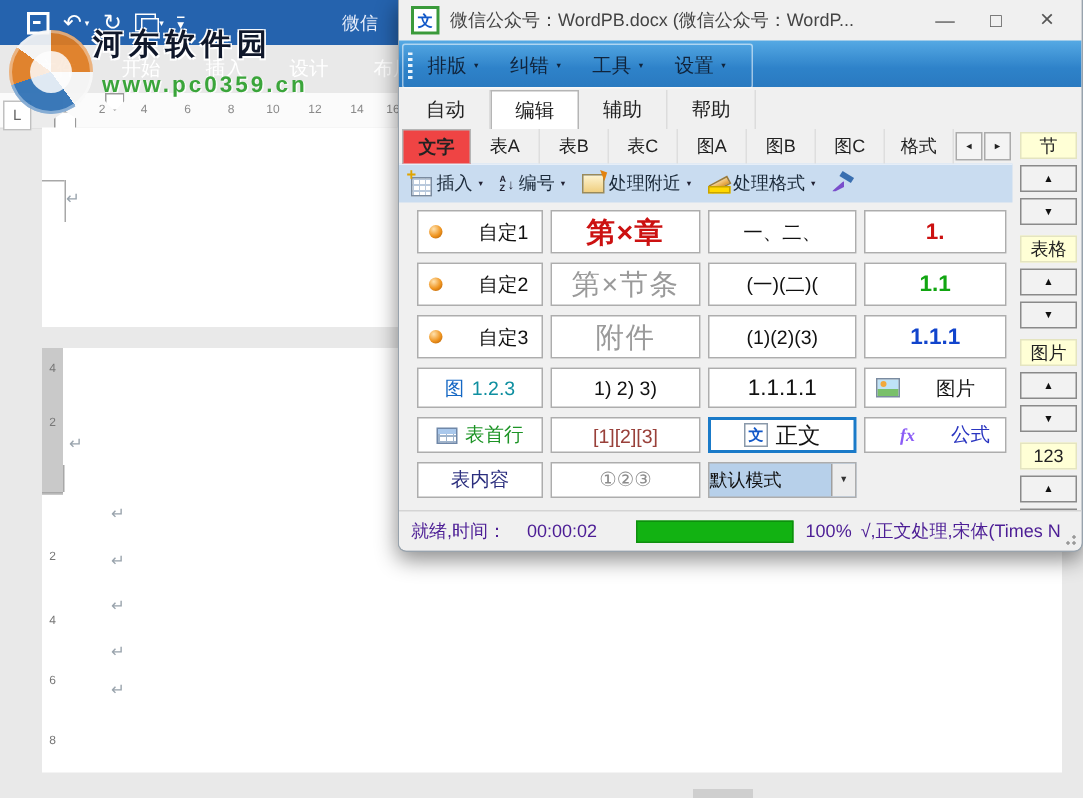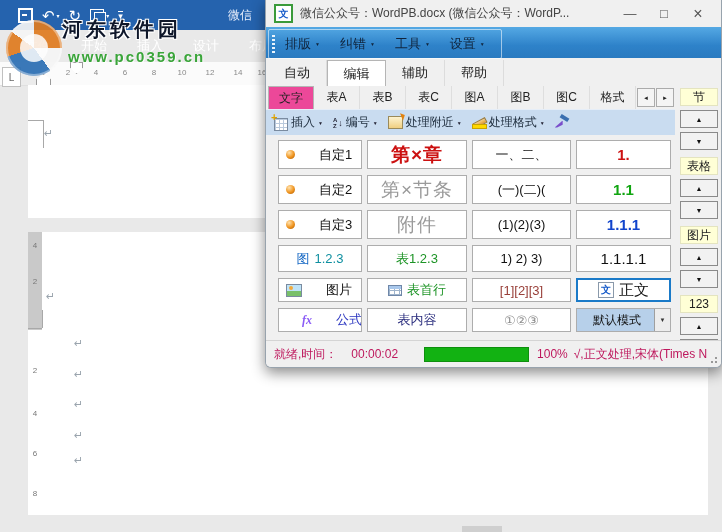--- a/index.html
+++ b/index.html
@@ -78,21 +78,21 @@
   #dlg-tabs1{position:absolute;left:2px;top:60px;height:26px;display:flex;font-family:Liberation Mono, monospace;}
   .tab1{width:59px;font-size:13px;color:#222;display:flex;align-items:center;justify-content:center;
         border-right:1px solid #dcdcdc;box-sizing:border-box;}
   .tab1.active{background:#fff;border:1px solid #b5b5b5;border-bottom:none;}
 
   #dlg-main{position:absolute;left:0;top:86px;width:100%;height:254px;display:flex;}
   #dlg-left{width:409px;}
   #dlg-tabs2{height:23px;display:flex;align-items:stretch;padding-left:2px;}
   .tab2{width:46px;font-size:12px;color:#222;display:flex;align-items:center;justify-content:center;
         border-right:1px solid #dedede;box-sizing:border-box;}
-  .tab2.active{background:#ec4899;border:1px solid #b5b5b5;border-bottom:none;}
+  .tab2.active{background:#ef4444;border:1px solid #b5b5b5;border-bottom:none;font-weight:bold;}
   .tab2-arrow{width:16px;height:17px;margin:2px 0 0 1px;background:#f4f4f4;border:1px solid #ababab;
         font-size:6px;color:#222;display:flex;align-items:center;justify-content:center;}
 
   #dlg-toolbar{height:25px;background:#c9dcf0;border-top:1px solid #e6eef8;display:flex;align-items:center;
         gap:4px;padding-left:5px;}
   .tool-item{display:flex;align-items:center;gap:3px;font-size:12px;color:#1b2a3a;padding:2px 3px;}
   .tool-caret{font-size:5px;color:#223;}
 
   #dlg-grid{margin:5px 0 0 12px;display:grid;grid-template-columns:84px 100px 99px 95px;
         grid-template-rows:29px 29px 29px 27px 24px 24px;gap:6px 5px;}
@@ -106,33 +106,33 @@
   .gcell.num{font-size:15px;}
   .gcell.green{color:#11a511;}
   .gcell.blue{color:#1144cc;}
   .gcell.greentxt{color:#1d9426;}
   .gcell.maroon{color:#99403a;}
   .gcell.bluetxt{color:#2a35c0;}
   .gcell.navytxt{color:#2b2e7e;}
   .gcell.graytxt{color:#8d8d8d;}
   .gcell.selected{border:2px solid #1a7ac8;font-size:15px;}
   .gcell.dropdown{background:#b7d0ea;padding:0;justify-content:space-between;font-size:12px;}
-  .dd-label{padding-left:16px;}
+  .dd-label{padding-left:0;}
   .dd-btn{width:15px;height:100%;background:#ededed;border-left:1px solid #9f9f9f;
         display:flex;align-items:center;justify-content:center;font-size:6px;color:#333;}
 
   #dlg-rail{width:44px;margin-left:2px;display:flex;flex-direction:column;align-items:center;padding-top:2px;}
   .rail-label{width:38px;height:18px;background:#ffffd6;border:1px solid #e4e4c0;box-sizing:border-box;
         font-size:12px;color:#222;display:flex;align-items:center;justify-content:center;margin-bottom:4px;}
   .rail-btn{width:38px;height:18px;background:#f2f2f2;border:1px solid #8a8a8a;box-sizing:border-box;
         font-size:7px;color:#111;display:flex;align-items:center;justify-content:center;margin-bottom:4px;}
   .rail-group{display:flex;flex-direction:column;align-items:center;margin-bottom:3px;}
 
   #dlg-statusbar{position:absolute;left:0;bottom:0;width:100%;height:26px;background:#f0f0f0;
-        border-top:1px solid #d4d4d4;display:flex;align-items:center;font-size:12px;color:#be185d;}
+        border-top:1px solid #d4d4d4;display:flex;align-items:center;font-size:12px;color:#4c1d95;}
   #status-ready{margin-left:8px;}
   #status-time{margin-left:14px;}
   #status-progress{margin-left:26px;width:103px;height:13px;background:#12b212;border:1px solid #0e8f0e;}
   #status-percent{margin-left:8px;}
   #status-detail{margin-left:6px;white-space:nowrap;overflow:hidden;max-width:138px;}
   #status-grip{position:absolute;right:3px;bottom:3px;width:8px;height:8px;
         background:radial-gradient(circle at 75% 25%,#999 1px,transparent 1.2px),
                    radial-gradient(circle at 75% 75%,#999 1px,transparent 1.2px),
                    radial-gradient(circle at 25% 75%,#999 1px,transparent 1.2px);}
 
@@ -380,23 +380,20 @@
           <div class="gcell ">
             <span>(1)(2)(3)</span>
           </div>
           <div class="gcell num bold blue">
             <span>1.1.1</span>
           </div>
           <div class="gcell ">
             <span style="color: rgb(20, 103, 196); margin: 0px;">图</span>
             <span style="color: rgb(15, 143, 160); margin: 0px;">1.2.3</span>
           </div>
-          <div class="gcell greentxt">
-            <span>表1.2.3</span>
-          </div>
           <div class="gcell ">
             <span>1) 2) 3)</span>
           </div>
           <div class="gcell num">
             <span>1.1.1.1</span>
           </div>
           <div class="gcell left">
             <span class="icn icon-image-icon"></span>
             <span>图片</span>
           </div>

